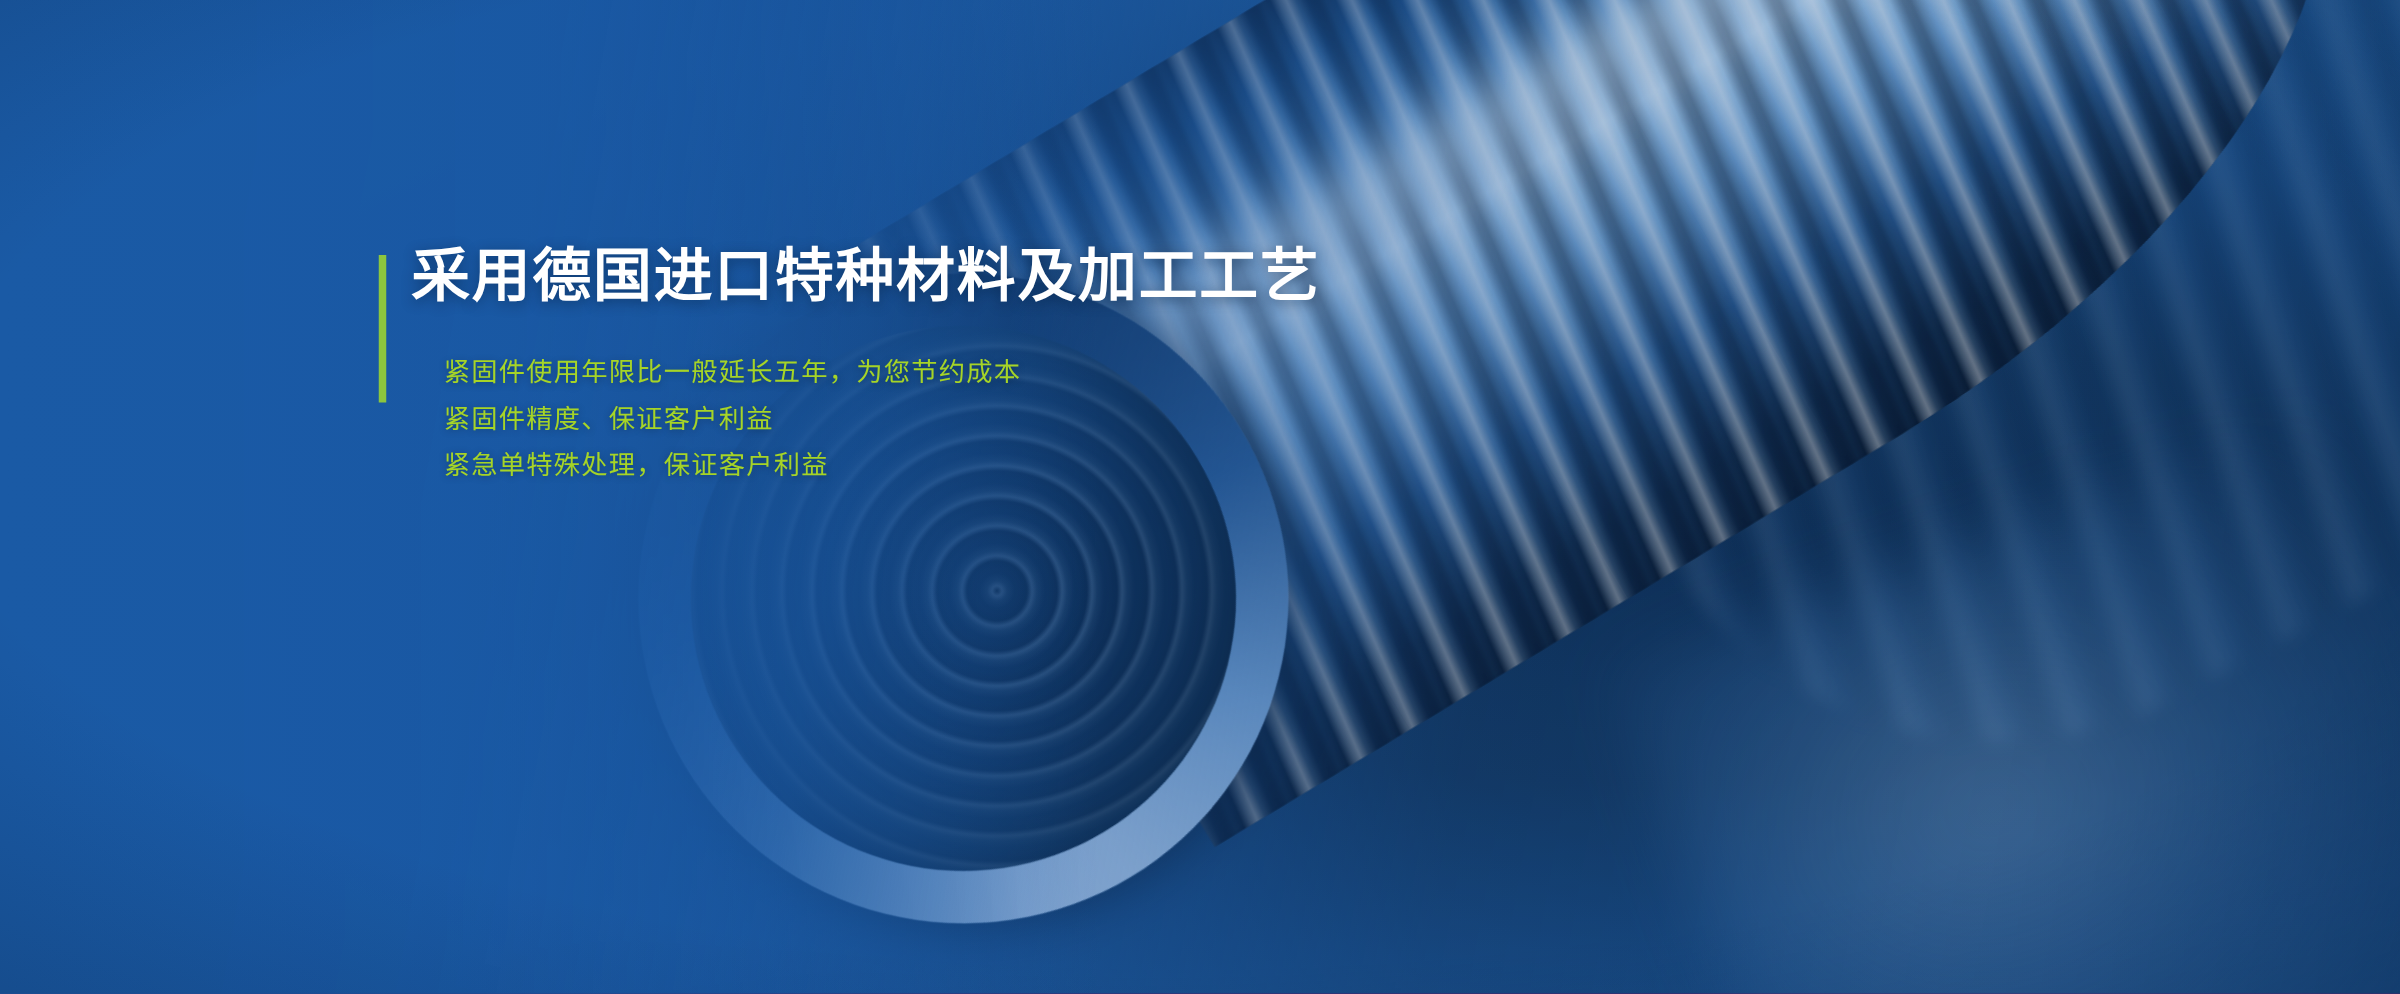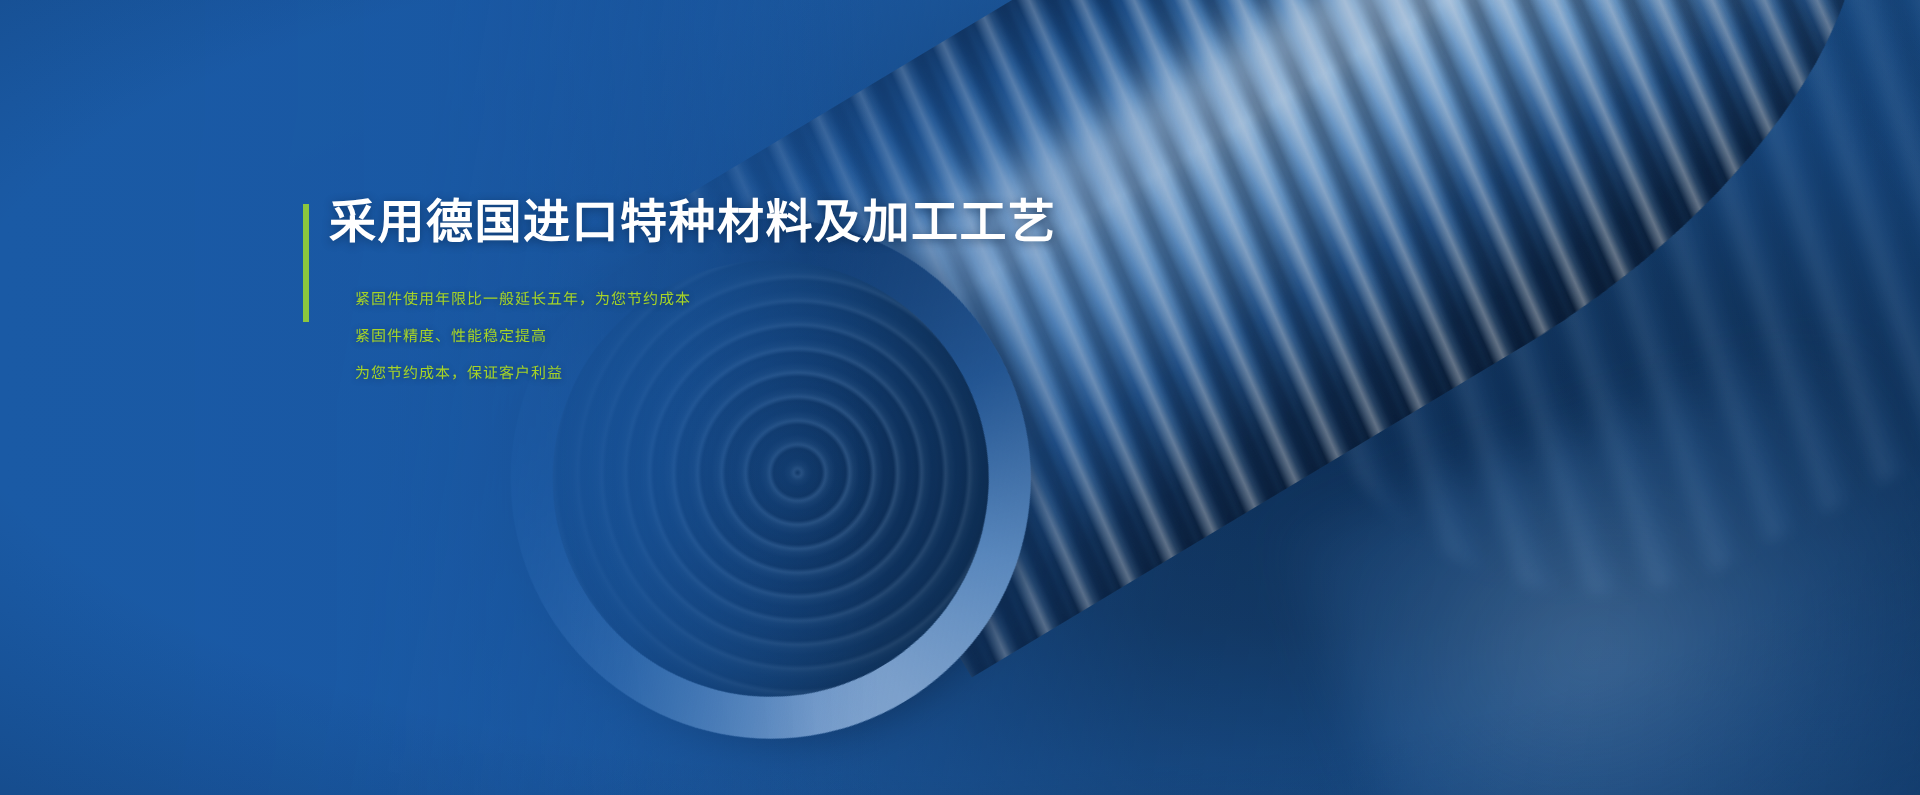--- a/index.html
+++ b/index.html
@@ -286,21 +286,21 @@
     letter-spacing: 1.5px;
     white-space: nowrap;
     text-shadow: 0 2px 10px rgba(4,24,50,0.45);
   }
   .sub-list {
     margin-top: 26px;
     margin-left: 26px;
   }
   .sub-line {
     color: #a6d427;
-    font-size: 15px;
+    font-size: 21px;
     line-height: 37px;
     letter-spacing: 1px;
     white-space: nowrap;
     text-shadow: 0 1px 6px rgba(4,24,50,0.40);
   }
 </style>
 </head>
 <body>
 
 <div class="stage">
@@ -331,19 +331,19 @@
   </div>
 
   <div class="copy">
     <div class="accent-bar"></div>
 
     <div class="copy-text">
       <div class="headline">采用德国进口特种材料及加工工艺</div>
 
       <div class="sub-list">
         <div class="sub-line">紧固件使用年限比一般延长五年，为您节约成本</div>
-        <div class="sub-line">紧固件精度、性能稳定提高</div>
-        <div class="sub-line">为您节约成本，保证客户利益</div>
+        <div class="sub-line">紧固件精度、保证客户利益</div>
+        <div class="sub-line">紧急单特殊处理，保证客户利益</div>
       </div>
     </div>
   </div>
 
 </div>
 
 </body></html>

